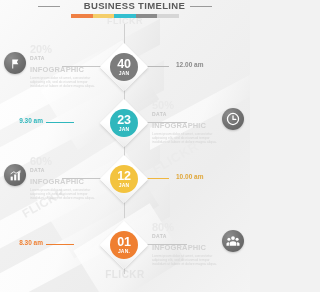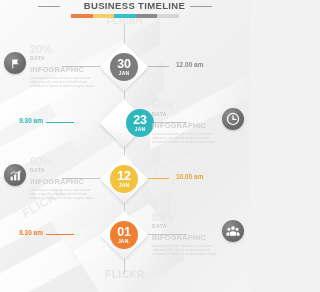--- a/index.html
+++ b/index.html
@@ -130,21 +130,21 @@
   
   .row {
     position: absolute;
     left: 0;
     width: 250px;
     height: 56px;
   }
   .row.row1 { top: 44px; }
   .row.row2 { top: 100px; }
   .row.row3 { top: 156px; }
-  .row.row4 { top: 212px; }
+  .row.row4 { top: 222px; }
 
   
   .node {
     position: absolute;
     left: 107px;
     top: 6px;
     width: 34px;
     height: 34px;
     background: linear-gradient(145deg,#ffffff 0%,#ffffff 55%,#ececec 100%);
     transform: rotate(45deg);
@@ -293,41 +293,41 @@
   <div class="spine sp2"></div>
   <div class="spine sp3"></div>
   <div class="spine sp4"></div>
 
   <div id="rows-host">
       <div class="row row1">
         <div class="connector conn-left" style="background: rgb(198, 198, 198);"></div>
         <div class="connector conn-time-right" style="background: rgb(185, 185, 185);"></div>
         <div class="node"></div>
         <div class="node-inner" style="background: rgb(124, 124, 124);">
-          <div class="node-day">30</div>
+          <div class="node-day">40</div>
           <div class="node-mon">JAN</div>
         </div>
         <div class="time right" style="color: rgb(138, 138, 138);">12.00 am</div>
         <div class="content left">
           <div class="pct">20%</div>
           <div class="data-label">DATA</div>
           <div class="infographic">INFOGRAPHIC</div>
           <div class="lorem">Lorem ipsum dolor sit amet, consectetur adipiscing elit, sed do eiusmod tempor incididunt ut labore et dolore magna aliqua.</div>
         </div>
         <div class="icon-circle left-ic">
           <svg width="13" height="13" viewBox="0 0 24 24">
             <path fill="white" d="M6 3v18h1.8v-7.6h9.4L14.6 9l2.6-4.4H6z"></path>
           </svg>
         </div>
       </div>
       <div class="row row2">
         <div class="connector conn-right" style="background: rgb(198, 198, 198);"></div>
         <div class="connector conn-time-left" style="background: rgb(47, 183, 189);"></div>
         <div class="node"></div>
-        <div class="node-inner" style="background: rgb(47, 183, 189); margin-left: 16px;">
+        <div class="node-inner" style="background: rgb(47, 183, 189);">
           <div class="node-day">23</div>
           <div class="node-mon">JAN</div>
         </div>
         <div class="time left" style="color: rgb(47, 183, 189);">9.30 am</div>
         <div class="content right">
           <div class="pct">50%</div>
           <div class="data-label">DATA</div>
           <div class="infographic">INFOGRAPHIC</div>
           <div class="lorem">Lorem ipsum dolor sit amet, consectetur adipiscing elit, sed do eiusmod tempor incididunt ut labore et dolore magna aliqua.</div>
         </div>

